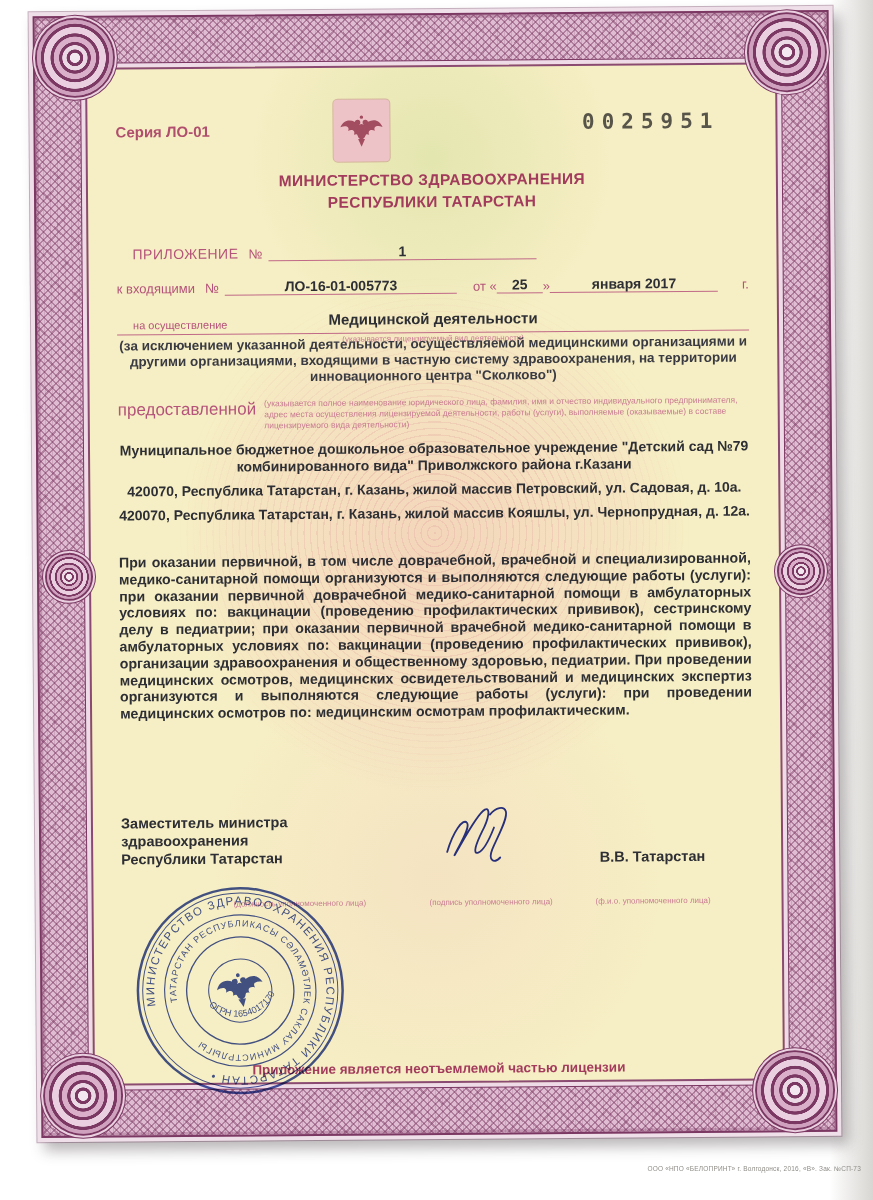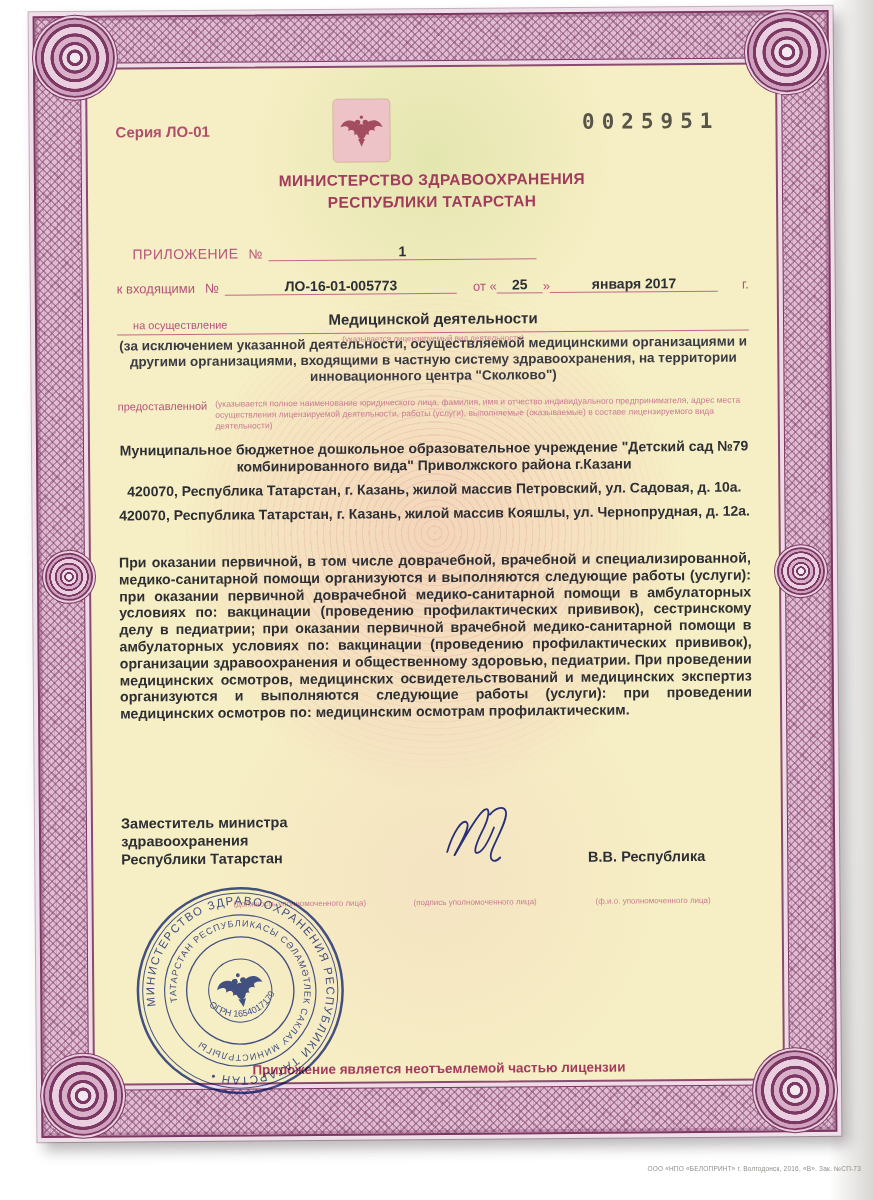--- a/index.html
+++ b/index.html
@@ -84,32 +84,32 @@
   .appendix-row { margin:30px 0 0 16px; }
   .license-row { margin-top:17px; }
   .activity { position:relative; margin-top:16px; }
   .activity-intro { position:absolute; left:16px; top:7px; color:#b5547a; font-size:11px; }
   .activity-titlerow { text-align:center; border-bottom:1px solid #c06a88; padding-bottom:4px; }
   .activity-title { font-size:15px; font-weight:bold; color:#2e2f34; }
   .activity-capwrap { position:relative; height:0; }
   .activity-caption { position:absolute; left:0; right:0; top:1px; text-align:center; font-size:8px; color:#c97b92; }
   .activity-note { position:relative; z-index:1; text-align:center; font-size:13.5px; font-weight:600; color:#3a3b42; line-height:16px; margin-top:3px; }
   .granted { display:flex; margin-top:13px; }
-  .granted-label { color:#b5547a; font-size:11px; white-space:nowrap; padding-top:1px; }
+  .granted-label { color:#b5547a; font-size:17px; white-space:nowrap; padding-top:1px; }
   .granted-caption { color:#c97b92; font-size:8.5px; line-height:11px; margin-left:8px; max-width:530px; }
   .org { text-align:center; font-size:14px; font-weight:bold; color:#2e2f34; line-height:17px; margin-top:10px; }
   .addr { text-align:center; font-size:14px; font-weight:bold; color:#2e2f34; line-height:17px; margin-top:7px; }
   .works { margin-top:30px; font-size:14.2px; font-weight:bold; color:#2e2f34; line-height:16.8px; text-align:justify; }
   .signer { position:relative; margin-top:92px; height:86px; }
   .signer-pos { font-size:14.5px; font-weight:bold; color:#2e2f34; line-height:18px; }
   .signature { position:absolute; left:310px; top:-12px; }
   .signer-name { position:absolute; right:48px; top:38px; font-size:14.5px; font-weight:bold; color:#2e2f34; }
   .captions { position:relative; height:12px; font-size:8px; color:#c97b92; }
   .cap1 { position:absolute; left:112px; }
-  .cap2 { position:absolute; left:292px; }
+  .cap2 { position:absolute; left:308px; }
   .cap3 { position:absolute; left:474px; }
   .footer { position:absolute; left:0; right:0; bottom:5px; text-align:center; color:#a23b5c; font-weight:bold; font-size:13.5px; }
   
   .stamp { position:absolute; left:94px; top:870px; width:220px; height:220px; transform:rotate(-10deg); opacity:.88; mix-blend-mode:multiply; }
   .printer { position:absolute; right:12px; bottom:28px; font-size:6.5px; color:#8f8d88; letter-spacing:.2px; }
 </style>
 </head>
 <body>
 
 <div class="doc">
@@ -187,21 +187,21 @@
 
       <div class="signer">
         <div class="signer-pos">
           <div>Заместитель министра</div>
           <div>здравоохранения</div>
           <div>Республики Татарстан</div>
         </div>
         <svg class="signature" viewBox="0 0 110 80" width="110" height="80" aria-hidden="true">
           <path d="M16 52 C22 32 32 18 36 23 C40 28 27 47 23 56 C31 43 46 14 54 10 C60 7 58 19 51 32 C45 44 41 55 47 53 C53 51 59 38 63 28 M59 15 C65 8 73 6 75 12 C77 19 67 36 61 50 C57 60 62 65 69 58" stroke="#273079" fill="none" stroke-width="1.8" stroke-linecap="round"></path>
         </svg>
-        <div class="signer-name">В.В. Республика</div>
+        <div class="signer-name">В.В. Татарстан</div>
       </div>
 
       <div class="captions">
         <span class="cap1">(должность уполномоченного лица)</span>
         <span class="cap2">(подпись уполномоченного лица)</span>
         <span class="cap3">(ф.и.о. уполномоченного лица)</span>
       </div>
 
       <div class="footer">Приложение является неотъемлемой частью лицензии</div>
     </div>

